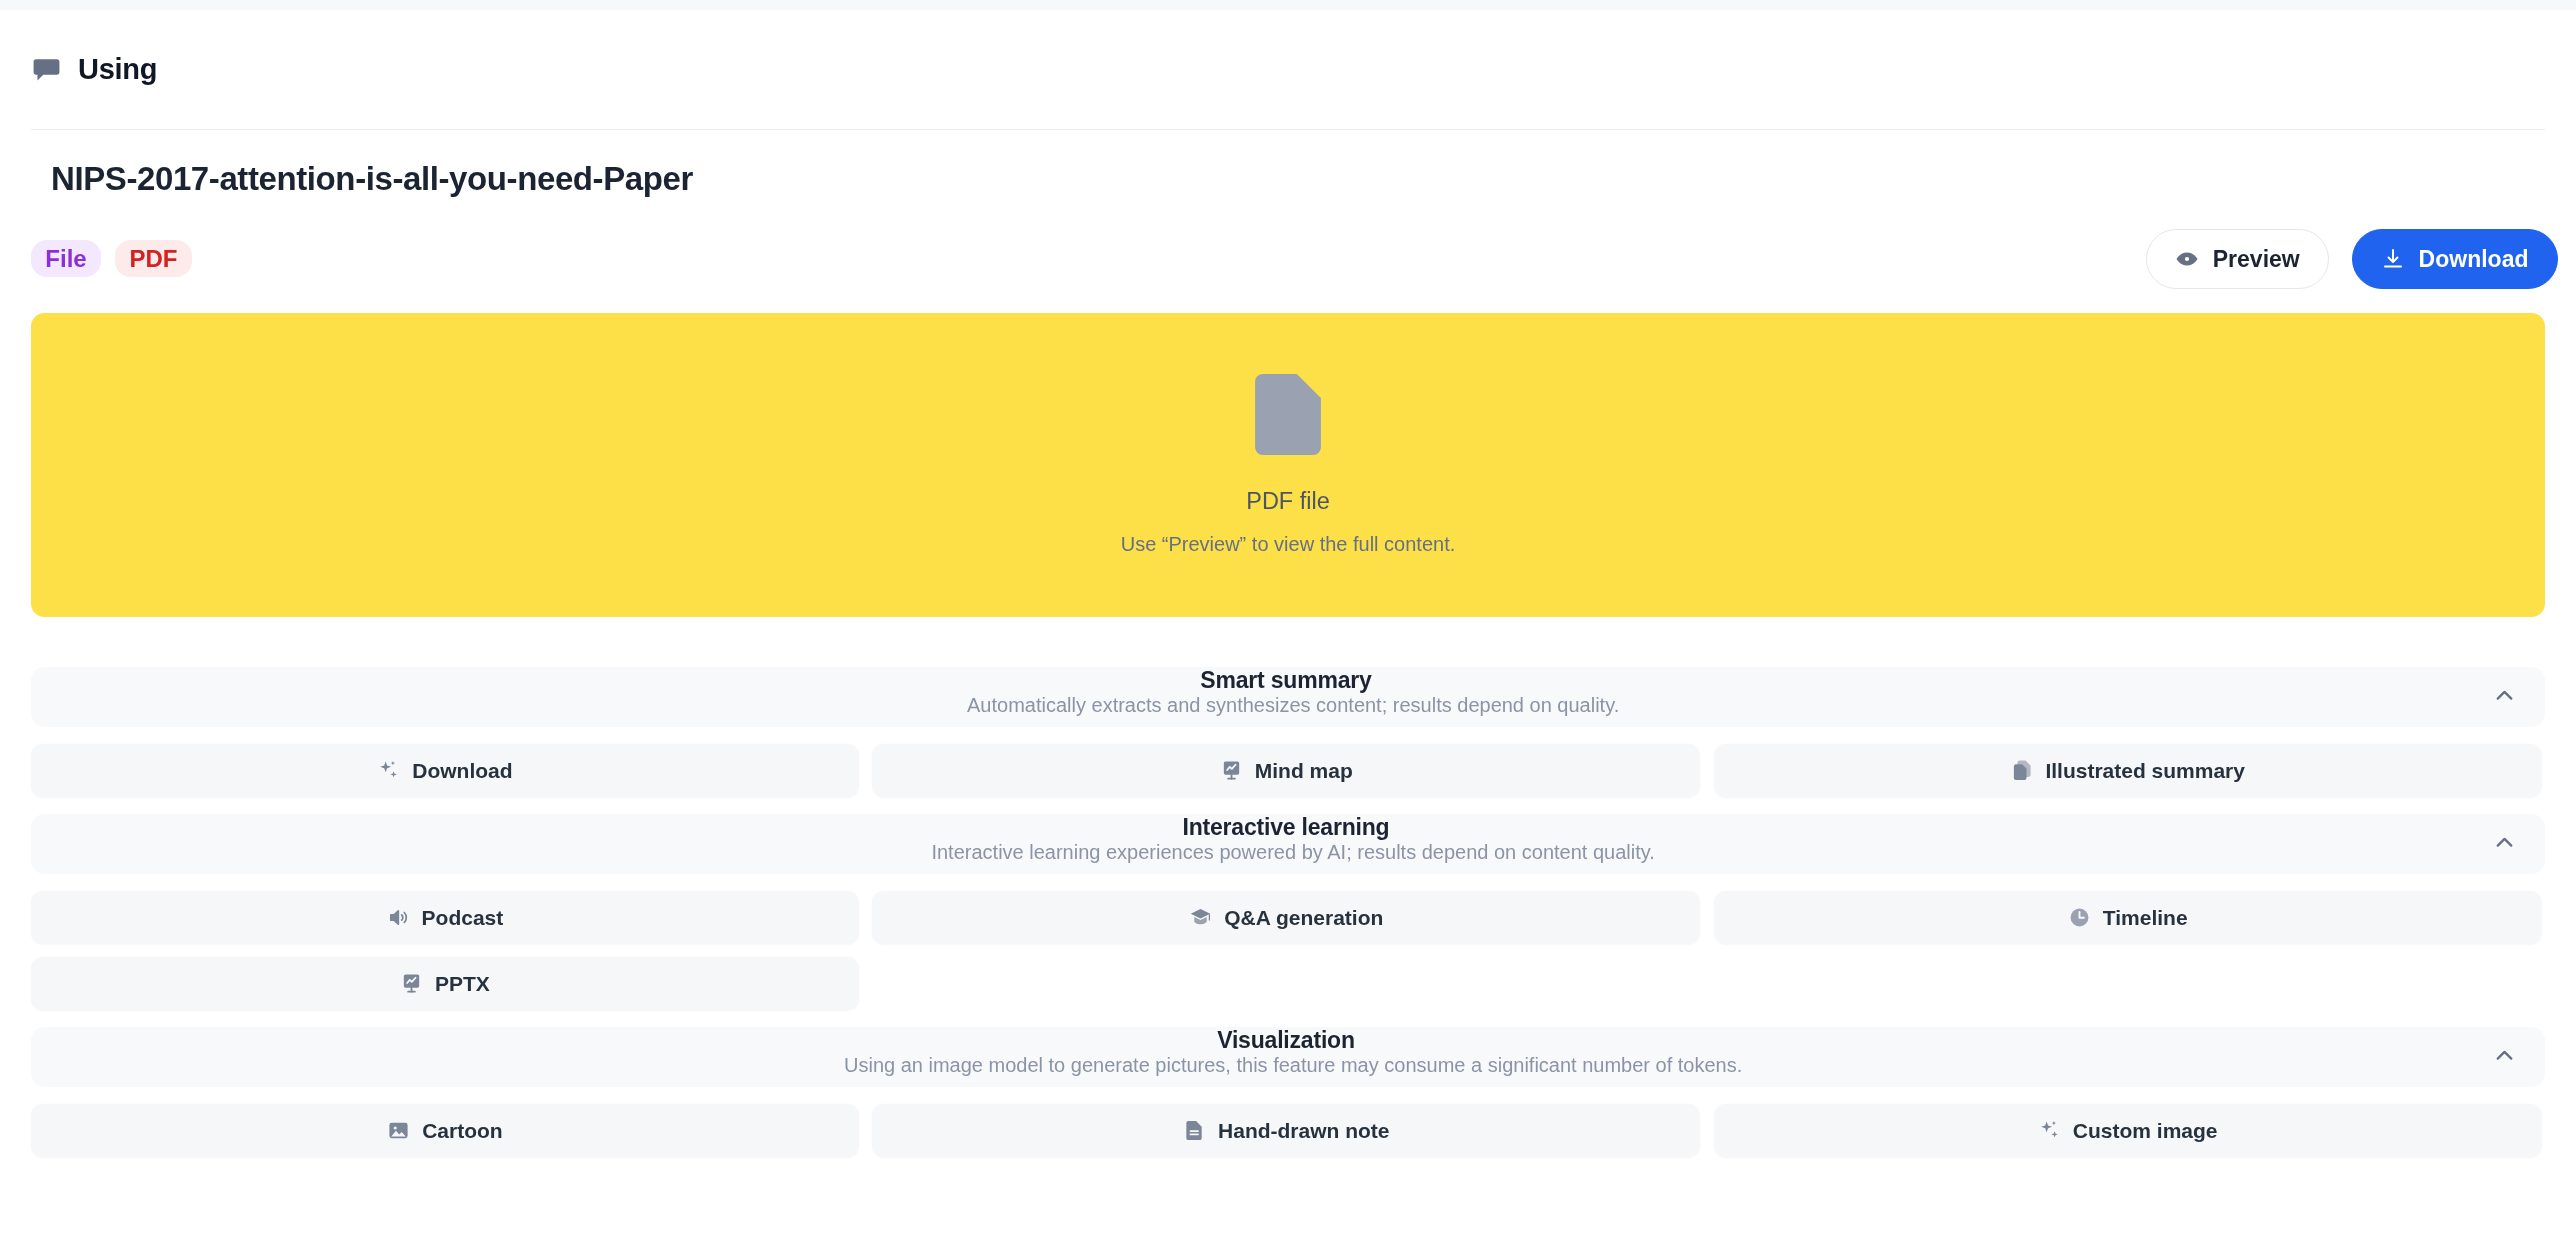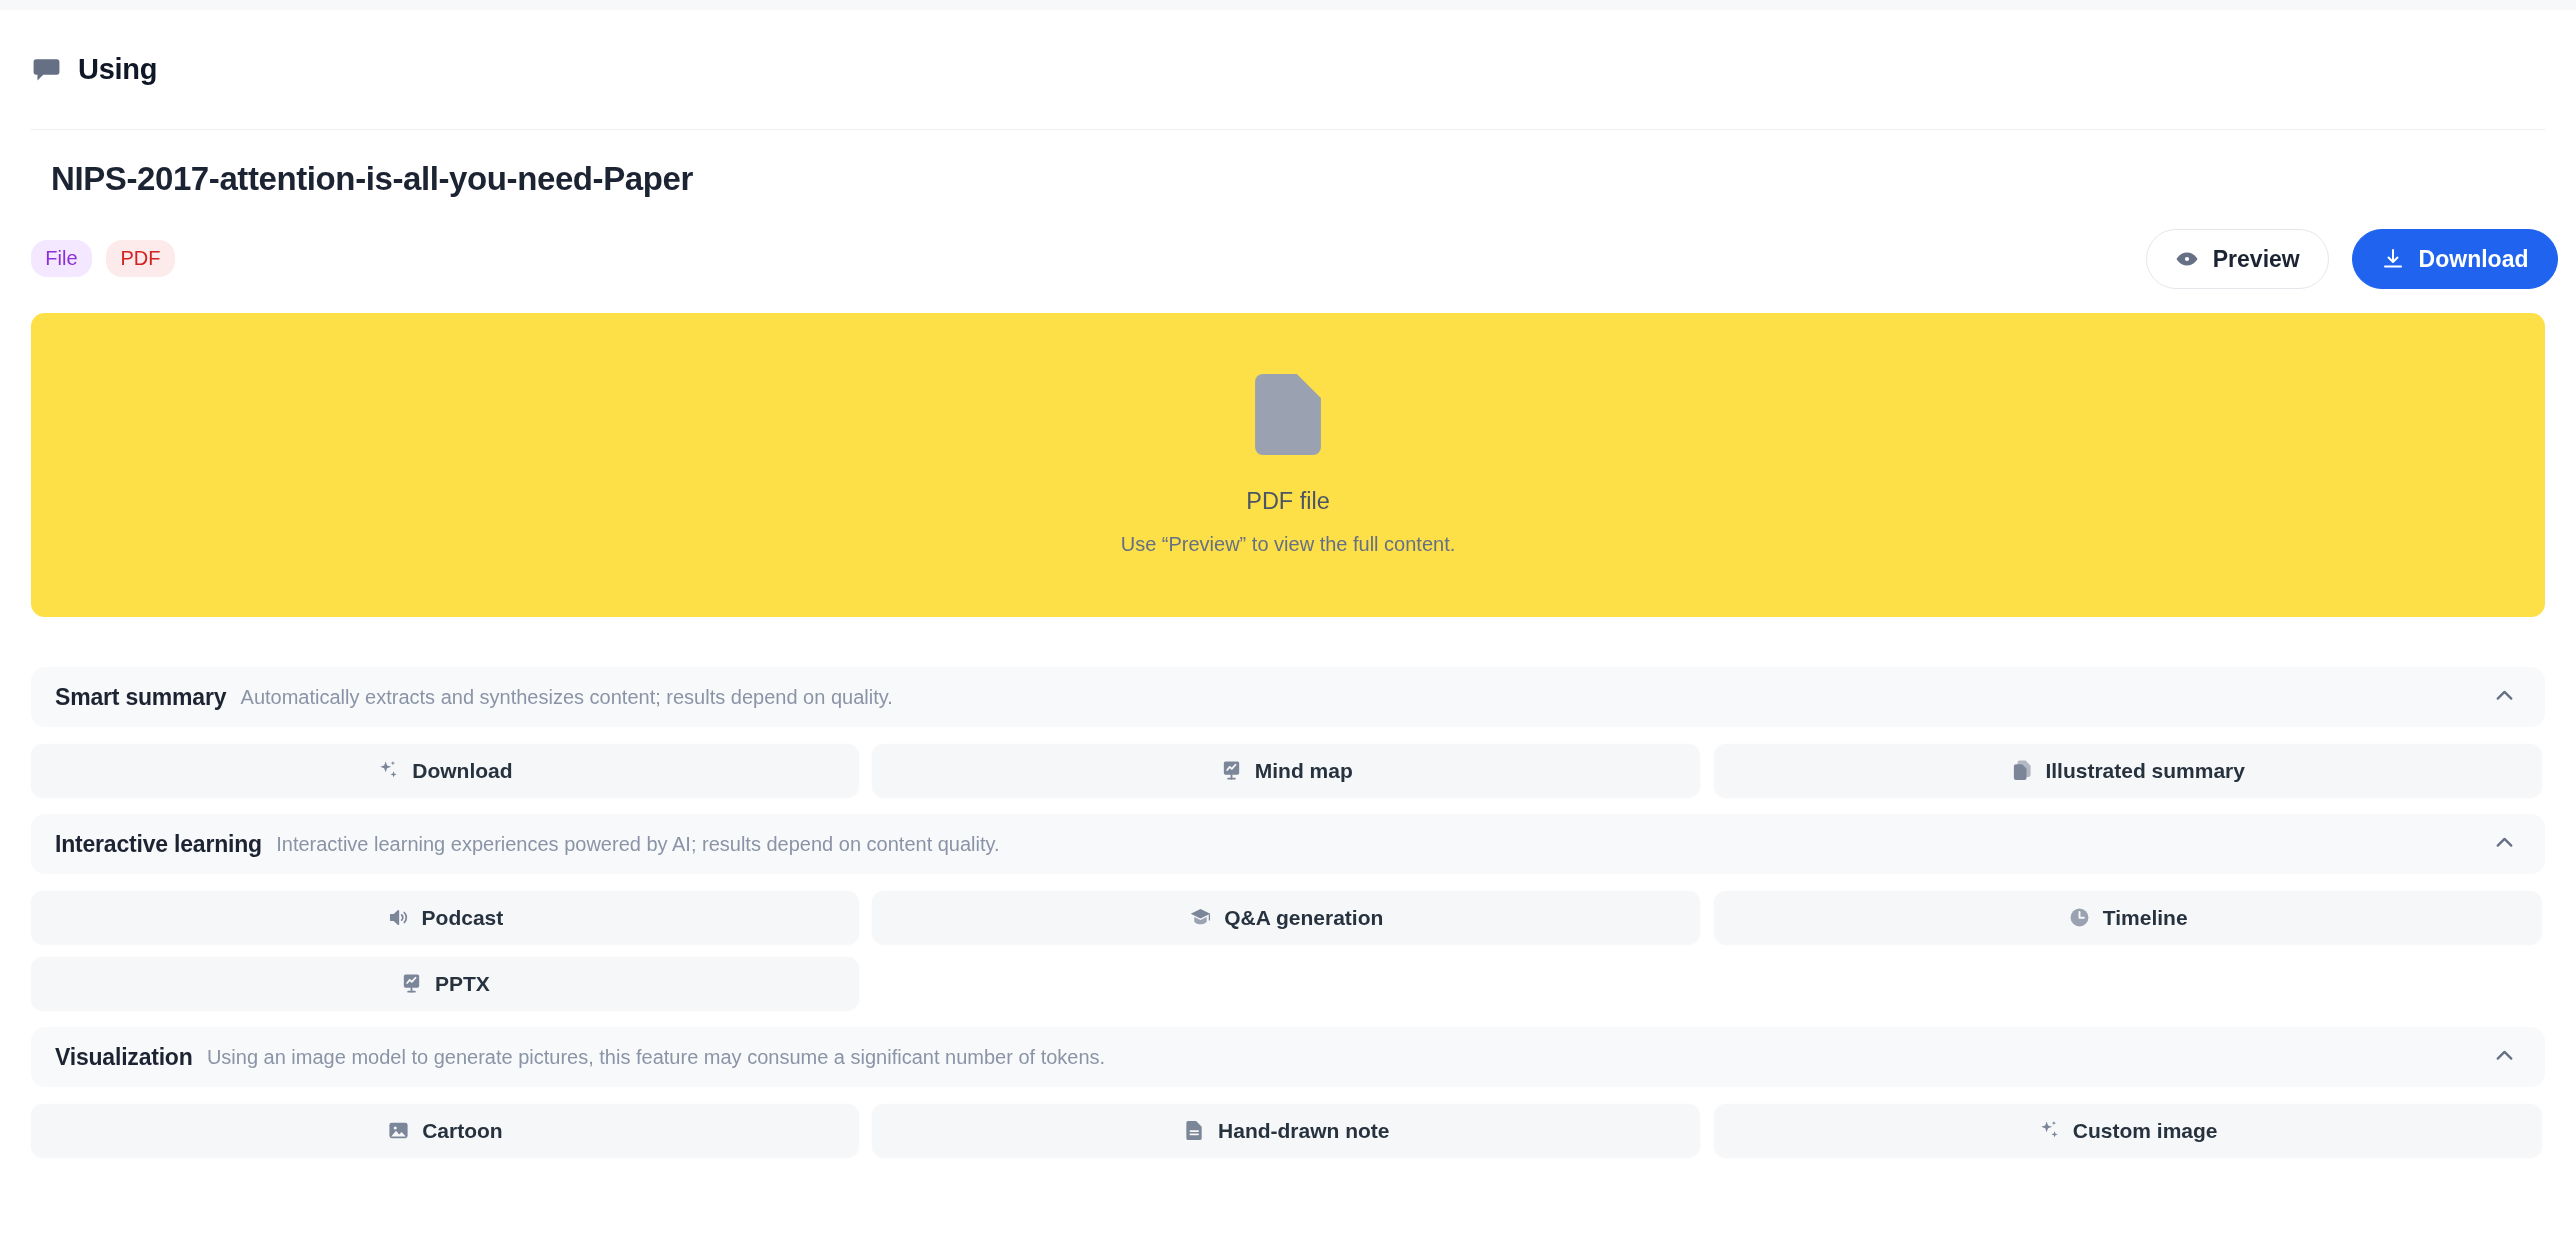--- a/index.html
+++ b/index.html
@@ -28,21 +28,21 @@
   
   .doc-title {
     position:absolute; left:31px; top:160px;
     font-size:33px; font-weight:700; color:#1c2433; letter-spacing:-0.4px;
     white-space:nowrap;
     margin-left:20px;
   }
   .badges { position:absolute; left:31px; top:240px; display:flex; gap:14.3px; }
   .badge {
     height:37px; display:flex; align-items:center; justify-content:center;
-    padding:0 14.3px; border-radius:16px; font-size:20px; font-weight:400;
+    padding:0 14.3px; border-radius:16px; font-size:24px; font-weight:700;
   }
   .badge-file { background:#f3e8ff; color:#8b2fd6; }
   .badge-pdf  { background:#fdeaea; color:#d32222; }
 
   
   .actions { position:absolute; right:18.5px; top:229px; display:flex; gap:23.5px; align-items:center; }
   .btn {
     height:60px; display:flex; align-items:center; gap:13.4px;
     padding:0 28px; border-radius:30px; font-size:23px; font-weight:600;
     cursor:pointer; white-space:nowrap;
@@ -61,20 +61,21 @@
   .pdf-label { font-size:23.5px; color:#4b5565; font-weight:400; margin-bottom:18.5px; }
   .pdf-hint  { font-size:20px; color:#667085; font-weight:400; }
 
   
   .sections { position:absolute; left:31px; top:667px; width:2514px; }
   .section { margin-bottom:0; }
   .section-header {
     height:60px; background:#f8f9fb; border-radius:13.4px;
     display:flex; align-items:center; padding:0 28px 0 24px;
     position:relative;
+    flex-direction:column;
   }
   .section-title { font-size:23px; font-weight:700; color:#1c2433; letter-spacing:-0.2px; }
   .section-desc  { font-size:20px; color:#8a94a6; margin-left:14.3px; font-weight:400; }
   .section-chevron { position:absolute; right:28px; top:50%; transform:translateY(-50%); cursor:pointer; }
 
   .tile-grid { display:flex; flex-wrap:wrap; gap:13.4px; margin-top:17px; margin-bottom:17px; }
   .tile {
     width:828px; height:53px; background:#f6f7f9; border-radius:11.8px;
     display:flex; align-items:center; justify-content:center; gap:11.8px;
     font-size:21px; font-weight:600; color:#27323f; cursor:pointer;

